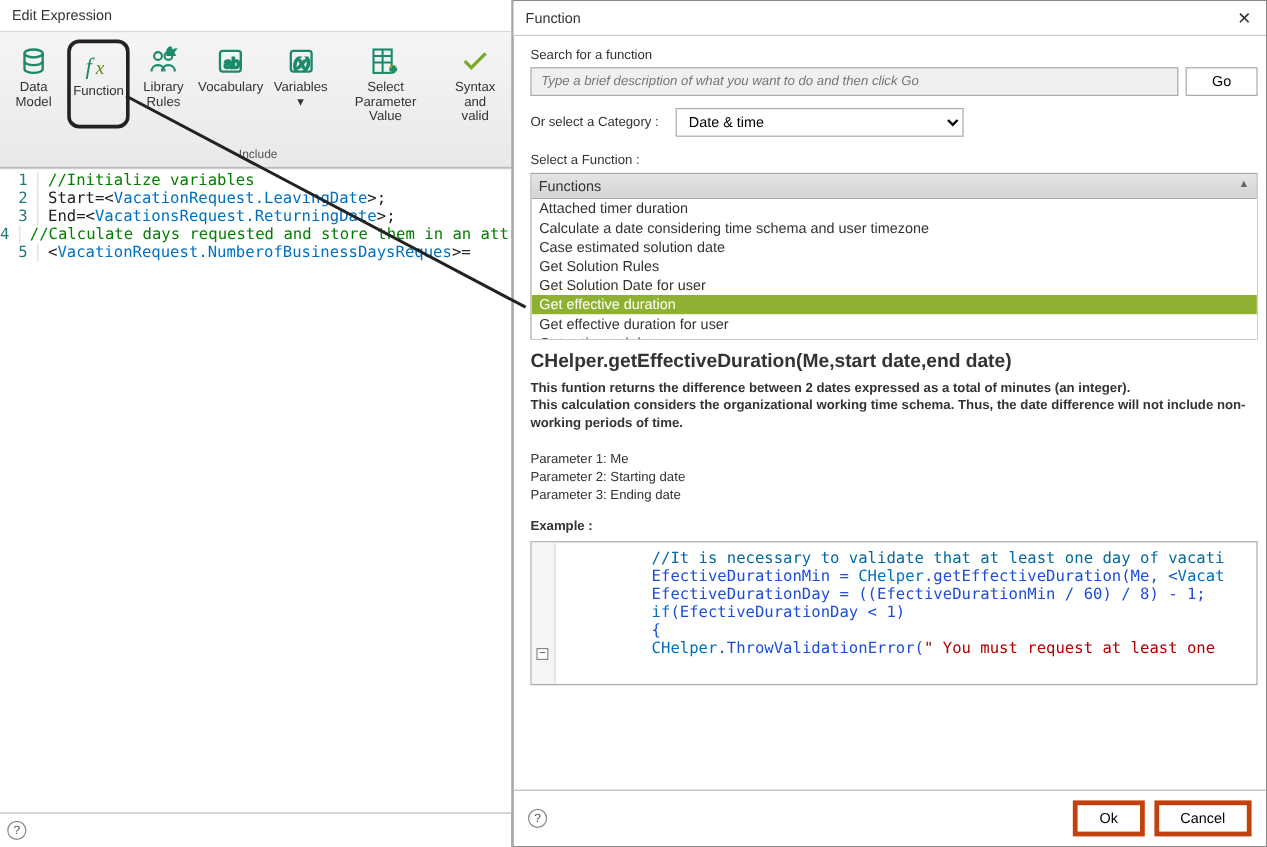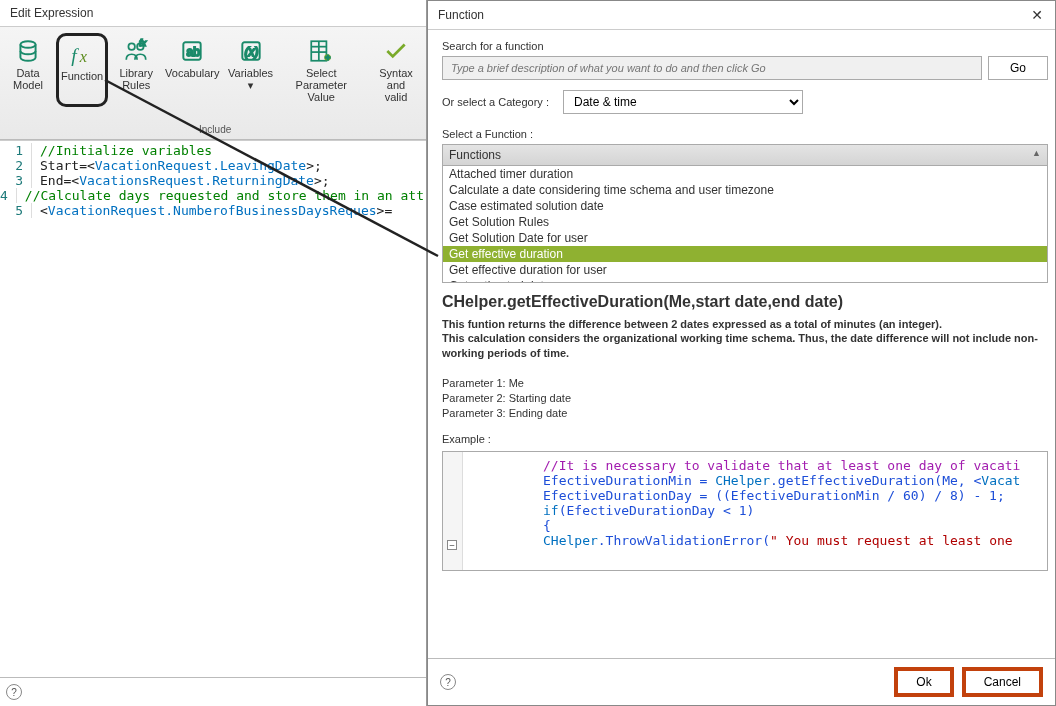--- a/index.html
+++ b/index.html
@@ -36,30 +36,30 @@
 .fn-label { font-size: 11px; margin-bottom: 4px; }
 .fn-list-wrap { border: 1px solid #aaa; margin-bottom: 8px; }
 .fn-header { background: linear-gradient(#e4e4e4,#d4d4d4); border-bottom: 1px solid #aaa; padding: 3px 6px; font-size: 12px; display: flex; justify-content: space-between; }
 .fn-header .sort { font-size: 9px; color: #666; }
 .fn-list { height: 116px; overflow-y: scroll; overflow-x: scroll; background: #fff; }
 .fn-item { padding: 1px 6px; font-size: 12px; cursor: pointer; white-space: nowrap; }
 .fn-item.selected { background: #8fb131; color: #fff; }
 .desc-block { font-size: 11px; line-height: 1.35; margin-bottom: 12px; }
 .desc-block .sig { font-weight: bold; margin-bottom: 4px; font-size: 16px; }
 .desc-block .bold { font-weight: bold; }
-.example-label { font-size: 11px; font-weight: normal; margin-bottom: 6px; }
+.example-label { font-size: 11px; font-weight: bold; margin-bottom: 6px; }
 .example-wrap { border: 1px solid #aaa; height: 120px; overflow: scroll; background: #fff; font-family: Consolas, monospace; font-size: 13px; position: relative; }
 .example-gutter { position: absolute; left: 0; top: 0; bottom: 0; width: 20px; background: #f5f5f5; border-right: 1px solid #ddd; }
 .example-code { padding: 6px 6px 6px 100px; white-space: pre; }
 .example-folder { position: absolute; left: 4px; top: 88px; width: 10px; height: 10px; border: 1px solid #888; font-size: 9px; line-height: 8px; text-align: center; color: #555; background: #fff; }
 .rp-footer { border-top: 1px solid #bbb; padding: 8px 12px; display: flex; align-items: center; justify-content: space-between; }
 .rp-footer .btns { display: flex; gap: 8px; }
 .dlg-btn { border: 4px solid #c2410c; background: #fff; padding: 4px 18px; font-size: 12px; cursor: pointer; }
 .annotation-line { position: absolute; pointer-events: none; }
-.c-green { color: #a21caf; text-align: right; }
+.c-green { color: #0369a1; text-align: right; }
 .c-blue { color: #0070c0; }
 .c-red { color: #b00000; }
 .c-black { color: #1d4ed8; }
 </style>
 </head>
 <body>
 
 <div class="container">
   <div class="left-pane">
     <div class="titlebar">

